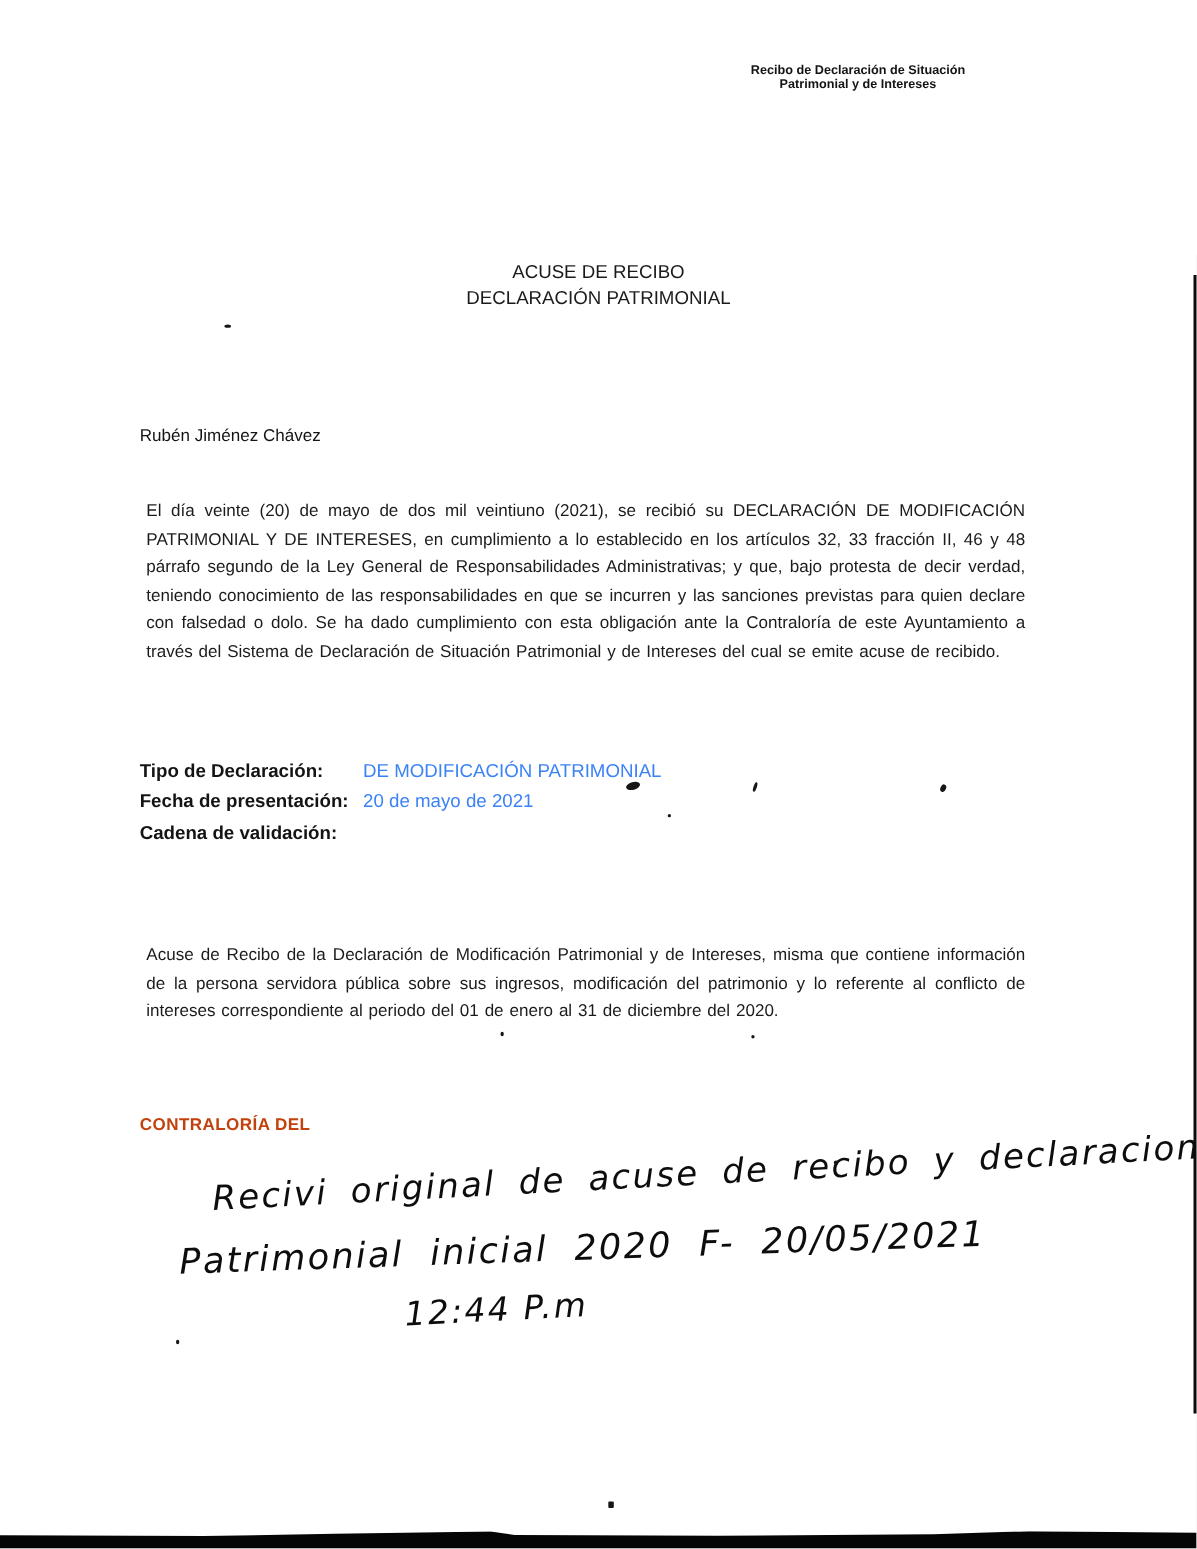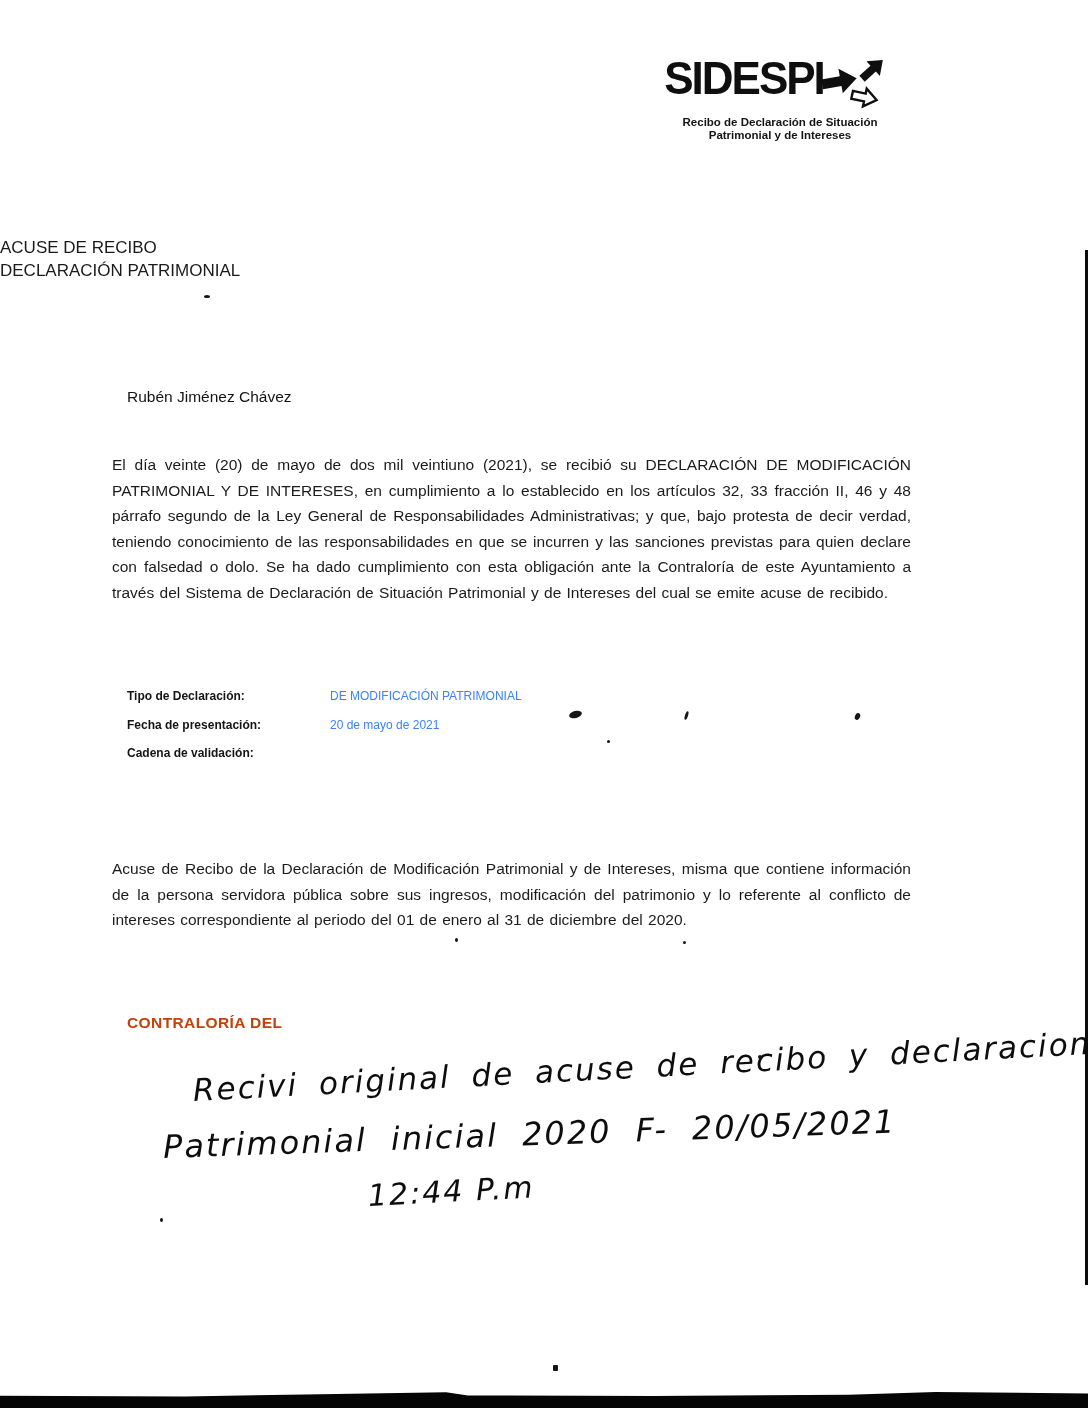--- a/index.html
+++ b/index.html
@@ -15,34 +15,34 @@
   
   .logo{position:absolute;left:660px;top:56px;width:240px;text-align:center;}
   .logo-row{display:flex;align-items:flex-start;justify-content:center;}
   .logo-brand{
     font-size:44px;font-weight:bold;letter-spacing:-2px;line-height:1;
     color:#0f0f0f;transform:scaleY(1.05);
   }
   .logo-arrows{margin-left:-4px;margin-top:-10px;}
   .logo-tagline{font-size:11.5px;font-weight:bold;line-height:13px;color:#141414;margin-top:2px;}
   
-  .title-block{position:absolute;left:0;top:236px;width:1056px;}
+  .title-block{position:absolute;left:16px;top:236px;width:1056px;text-align:center;}
   .title-line{font-size:17px;line-height:23px;color:#1a1a1a;}
   
   .name{position:absolute;left:127px;top:388px;font-size:15.5px;font-weight:normal;color:#141414;}
   .para{
-    position:absolute;left:112px;width:799px;
+    position:absolute;left:133px;width:799px;
     font-size:15.5px;line-height:25.6px;text-align:justify;color:#1b1b1b;
     word-spacing:1px;
   }
   .para1{top:452px;}
   .para2{top:856px;}
   
   .fields{position:absolute;left:127px;top:682px;width:800px;}
-  .field-row{display:flex;height:28.5px;align-items:center;font-size:12px;}
+  .field-row{display:flex;height:28.5px;align-items:flex-end;font-size:17px;}
   .field-label{font-weight:bold;min-width:203px;color:#141414;}
   .field-value{color:#3b82f6;}
   
   .office{position:absolute;left:127px;top:1014px;font-size:15.5px;font-weight:bold;letter-spacing:.4px;color:#c2410c;}
   
   .hand{
     position:absolute;
     font-family:"DejaVu Sans", sans-serif;
     font-style:italic;
     color:#0d0d0d;
@@ -59,39 +59,20 @@
     position:absolute;left:0;bottom:0;width:1088px;height:17px;background:#050505;
     clip-path:polygon(0% 28%,17% 32%,28% 20%,41% 8%,43% 26%,60% 30%,78% 22%,86% 6%,100% 14%,100% 100%,0% 100%);
   }
 </style>
 </head>
 <body>
 
 <div class="page">
 
   <div class="logo">
-    <div class="logo-row">
-      <span class="logo-brand">SIDESPI</span>
-      <span class="logo-arrows">
-        <svg width="76" height="64" viewBox="0 0 76 64">
-
-          <g transform="translate(36,26) rotate(-42)">
-            <polygon points="0,5 15,5 15,-1 28,9 15,19 15,13 0,13" fill="#0f0f0f"></polygon>
-          </g>
-
-          <g transform="translate(0,26) rotate(-10) scale(1.25)">
-            <polygon points="0,6 15,6 15,0 28,10 15,20 15,14 0,14" fill="#0f0f0f"></polygon>
-          </g>
-
-          <g transform="translate(34,40) rotate(12)">
-            <polygon points="0,5 13,5 13,0 25,9 13,18 13,13 0,13" fill="#ffffff" stroke="#0f0f0f" stroke-width="2.4"></polygon>
-          </g>
-        </svg>
-      </span>
-    </div>
     <div class="logo-tagline">
       <div>Recibo de Declaración de Situación</div>
       <div>Patrimonial y de Intereses</div>
     </div>
   </div>
 
   <div class="title-block">
     <div class="title-line">ACUSE DE RECIBO</div>
     <div class="title-line">DECLARACIÓN PATRIMONIAL</div>
   </div>

